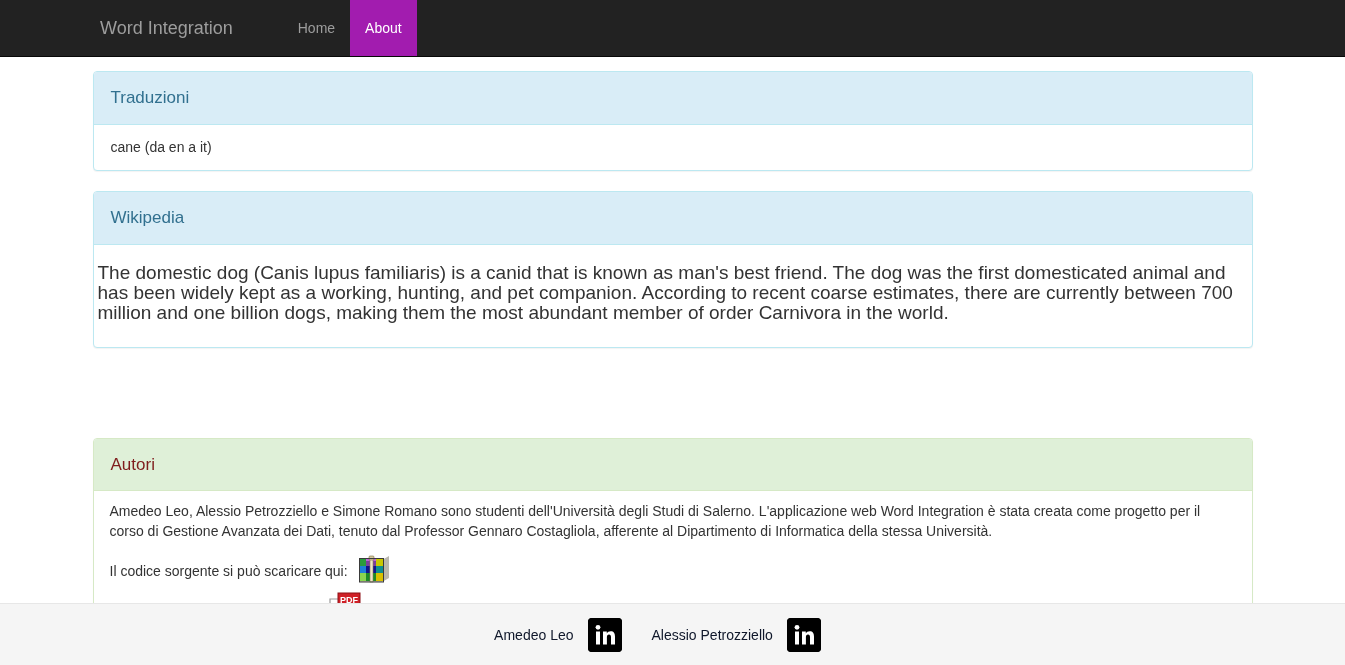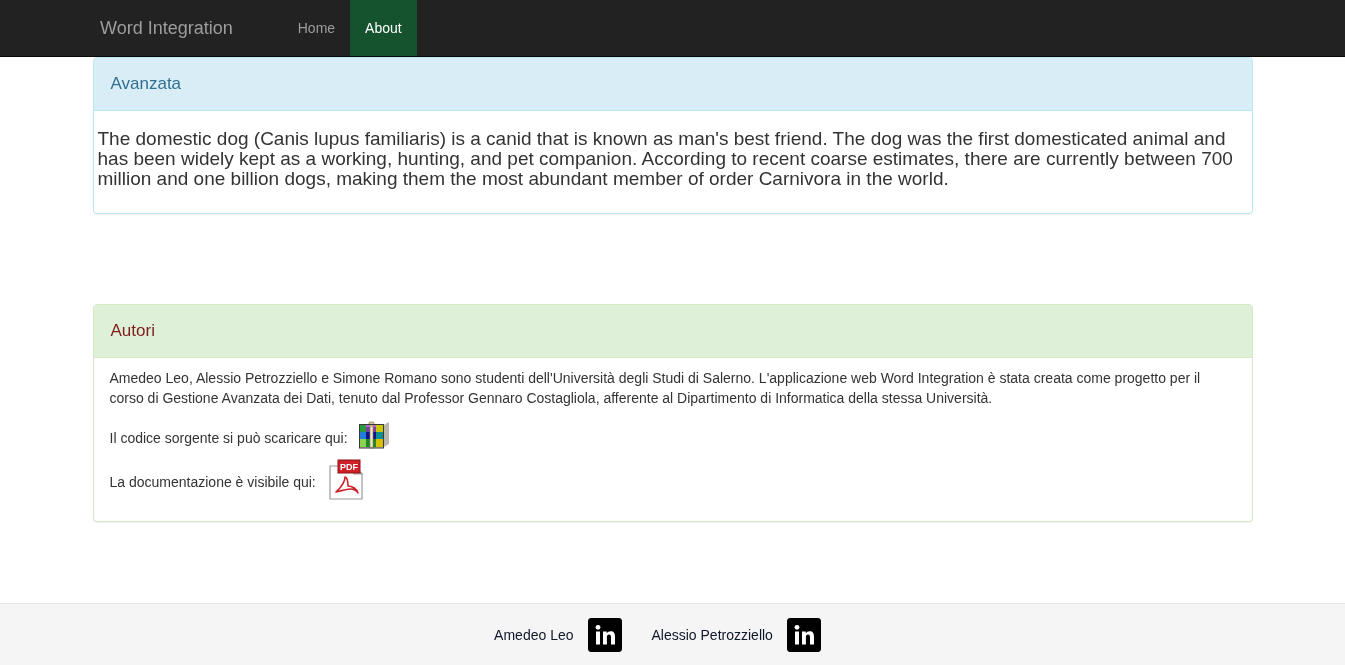--- a/index.html
+++ b/index.html
@@ -41,21 +41,21 @@
   .nav-links { display: flex; align-items: stretch; margin-left: 35px; }
   .nav-link {
     display: flex;
     align-items: center;
     padding: 0 15px;
     font-size: 14px;
     color: #9d9d9d;
     text-decoration: none;
   }
   .nav-link.active {
-    background: #14532d;
+    background: #a21caf;
     color: #ffffff;
   }
 
   
   .container {
     width: 1190px;
     margin: 0 auto;
     padding: 0 15px;
   }
 
@@ -183,24 +183,32 @@
     <a class="brand" href="#">Word Integration</a>
     <div class="nav-links">
       <a class="nav-link" href="#">Home</a>
       <a class="nav-link active" href="#">About</a>
     </div>
   </div>
 </div>
 
 <div class="container">
 
+  <div class="panel panel-info" id="traduzioni-panel" style="margin-top:14px;">
+    <div class="panel-heading">
+      <h3 class="panel-title">Traduzioni</h3>
+    </div>
+    <div class="panel-body" id="traduzioni-body">
+      <div class="translation-item">cane (da en a it)</div>
+    </div>
+  </div>
 
   <div class="panel panel-info" id="wikipedia-panel">
     <div class="panel-heading">
-      <h3 class="panel-title">Avanzata</h3>
+      <h3 class="panel-title">Wikipedia</h3>
     </div>
     <div class="panel-body" id="wikipedia-body">The domestic dog (Canis lupus familiaris) is a canid that is known as man's best friend. The dog was the first domesticated animal and has been widely kept as a working, hunting, and pet companion. According to recent coarse estimates, there are currently between 700 million and one billion dogs, making them the most abundant member of order Carnivora in the world.</div>
   </div>
 
   <div class="spacer"></div>
 
   <div class="panel panel-success" id="autori-panel">
     <div class="panel-heading">
       <h3 class="panel-title">Autori</h3>
     </div>

